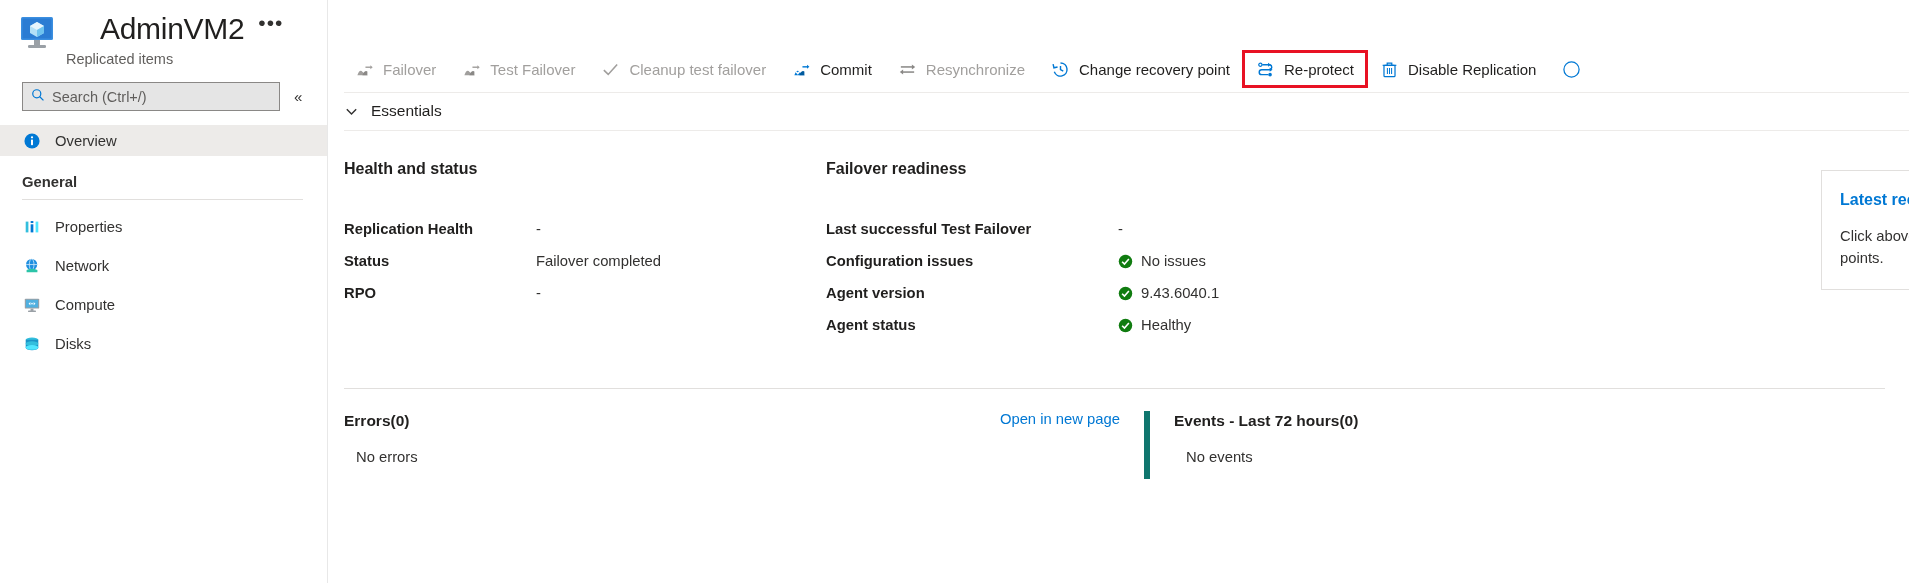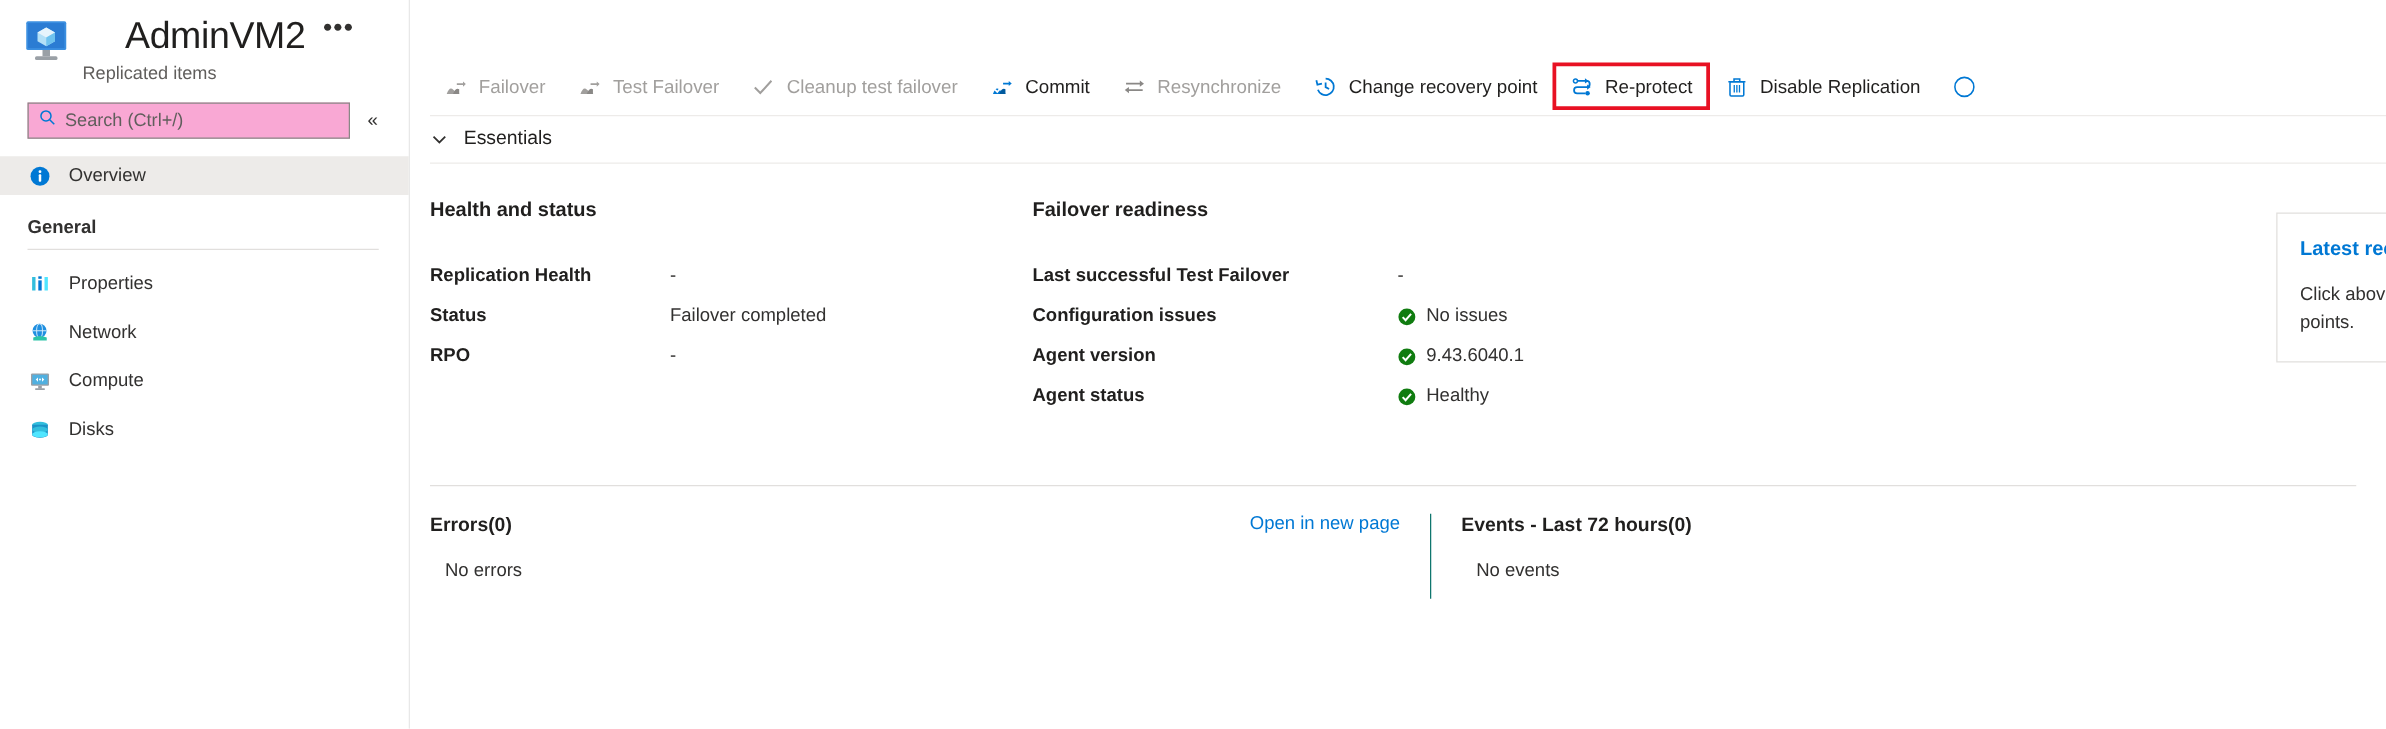--- a/index.html
+++ b/index.html
@@ -31,21 +31,21 @@
   .res-ellipsis {
     font-size: 21px; color: #323130; margin-left: 14px;
     line-height: 22px; cursor: pointer; letter-spacing: 1px;
     padding-bottom: 12px;
   }
   .res-sub { font-size: 14.5px; color: #605e5c; margin-top: 2px; line-height: 18px; }
 
   .search-row { display: flex; align-items: center; padding: 14px 0 0 22px; }
   .search-box {
     width: 258px; height: 29px;
-    border: 1px solid #8a8886; background: #f9a8d4;
+    border: 1px solid #8a8886; background: #e5e5e5;
     display: flex; align-items: center; padding: 0 8px;
   }
   .search-box svg { flex: 0 0 14px; margin-right: 7px; }
   .search-box input {
     border: 0; outline: 0; width: 100%;
     font-family: "Liberation Sans", sans-serif;
     font-size: 14.5px; color: #605e5c; background: transparent;
   }
   .search-box input::placeholder { color: #605e5c; }
   .collapse-btn {
@@ -101,33 +101,33 @@
 
   .content { position: relative; padding: 0 6px 0 16px; }
   .cols { display: flex; padding-top: 28px; }
   .col { position: relative; }
   .col-a { width: 482px; flex: 0 0 482px; }
   .col-b { width: 650px; flex: 0 0 650px; }
   .col-h {
     font-size: 16px; font-weight: bold; color: #201f1e;
     margin-bottom: 26px; line-height: 20px;
   }
-  .kv { display: flex; align-items: center; height: 32px; }
+  .kv { display: flex; align-items: flex-end; height: 32px; }
   .kv .k { font-size: 14.8px; font-weight: bold; color: #201f1e; }
   .col-a .kv .k { width: 192px; flex: 0 0 192px; }
   .col-b .kv .k { width: 292px; flex: 0 0 292px; }
   .kv .v { font-size: 14.8px; color: #323130; display: flex; align-items: center; }
   .ok { width: 15px; height: 15px; flex: 0 0 15px; margin-right: 8px; display:flex; }
 
   .mid-rule { height: 1px; background: #e1dfdd; margin: 55px 24px 0 16px; }
 
   .bottom { display: flex; padding: 22px 12px 0 16px; }
   .panel-errors { width: 800px; flex: 0 0 800px; position: relative; padding-right: 24px; }
   .panel-events { width: 700px; flex: 0 0 700px; position: relative; padding-left: 24px;
-                  border-left: 1px solid #0f766e; }
+                  border-left: 6px solid #0f766e; }
   .panel-h { font-size: 15.5px; font-weight: bold; color: #201f1e; line-height: 20px; }
   .panel-link {
     position: absolute; right: 24px; top: 0;
     font-size: 14.8px; color: #0078d4; cursor: pointer;
   }
   .panel-empty { font-size: 14.8px; color: #323130; margin: 18px 0 0 12px; }
   .panel-rule { height: 1px; background: #e1dfdd; margin-top: 22px; }
 
   
   .side-card {

